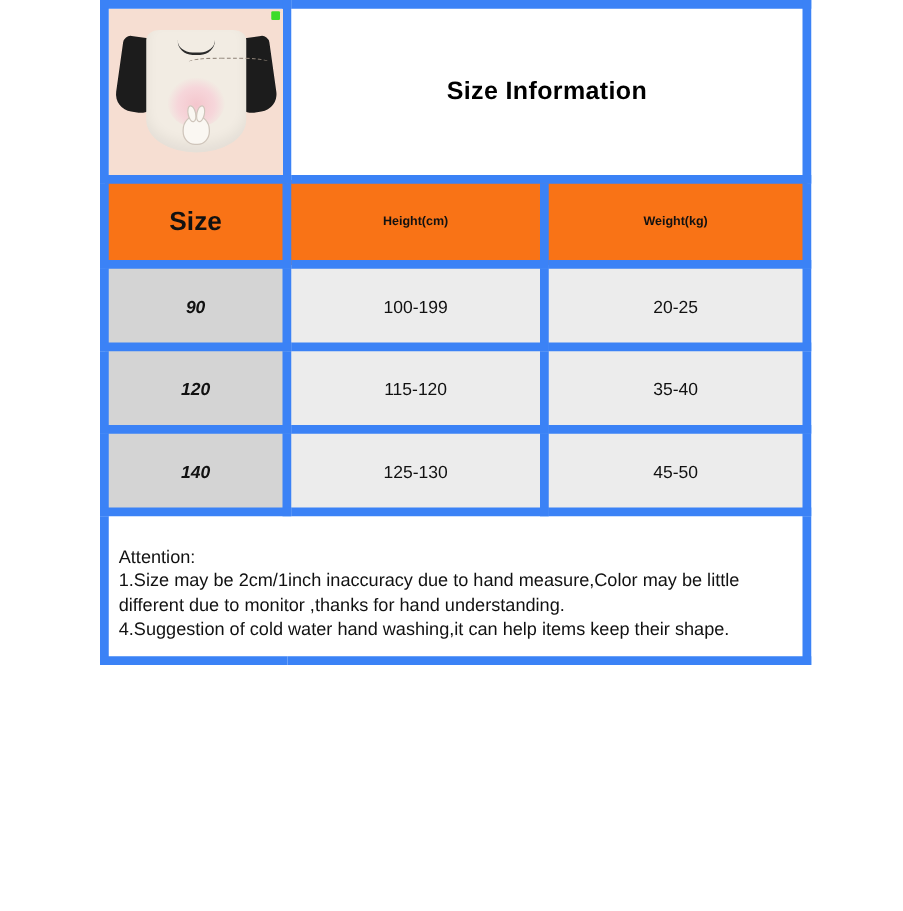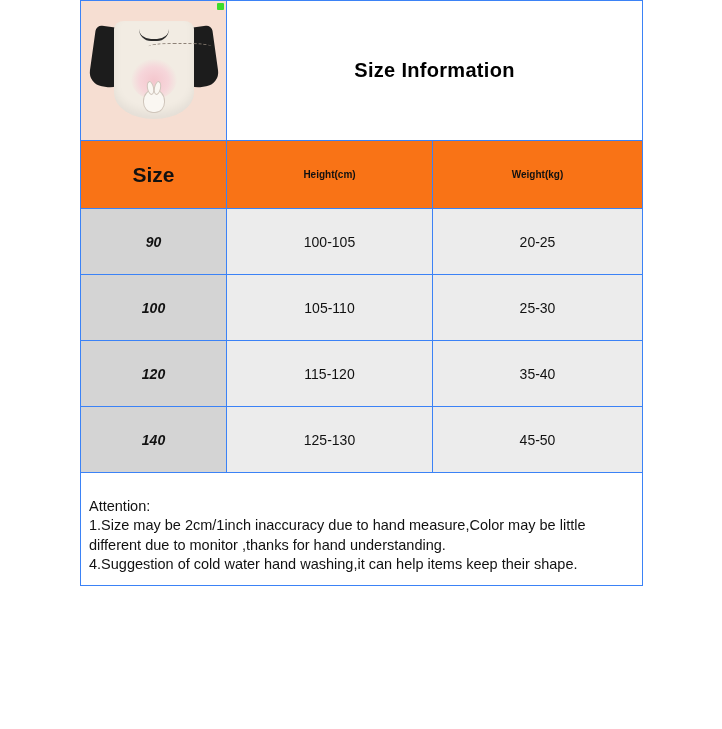--- a/index.html
+++ b/index.html
@@ -25,21 +25,21 @@
     box-sizing: border-box;
   }
 
   table.size-table {
     border-collapse: collapse;
     table-layout: fixed;
     width: 562px;
   }
 
   table.size-table td {
-    border: 1px solid #3b82f6;
+    border: 7px solid #3b82f6;
     box-sizing: border-box;
   }
 
   
   .img-cell {
     width: 146px;
     height: 140px;
     padding: 0;
     background: #f6ded2;
     position: relative;
@@ -226,27 +226,22 @@
       </tr>
 
       <tr>
         <td class="col-head size">Size</td>
         <td class="col-head metric">Height(cm)</td>
         <td class="col-head metric">Weight(kg)</td>
       </tr>
 
       <tr>
         <td class="size-cell">90</td>
-        <td class="val-cell">100-105</td>
+        <td class="val-cell">100-199</td>
         <td class="val-cell">20-25</td>
-      </tr>
-      <tr>
-        <td class="size-cell">100</td>
-        <td class="val-cell">105-110</td>
-        <td class="val-cell">25-30</td>
       </tr>
       <tr>
         <td class="size-cell">120</td>
         <td class="val-cell">115-120</td>
         <td class="val-cell">35-40</td>
       </tr>
       <tr>
         <td class="size-cell">140</td>
         <td class="val-cell">125-130</td>
         <td class="val-cell">45-50</td>

